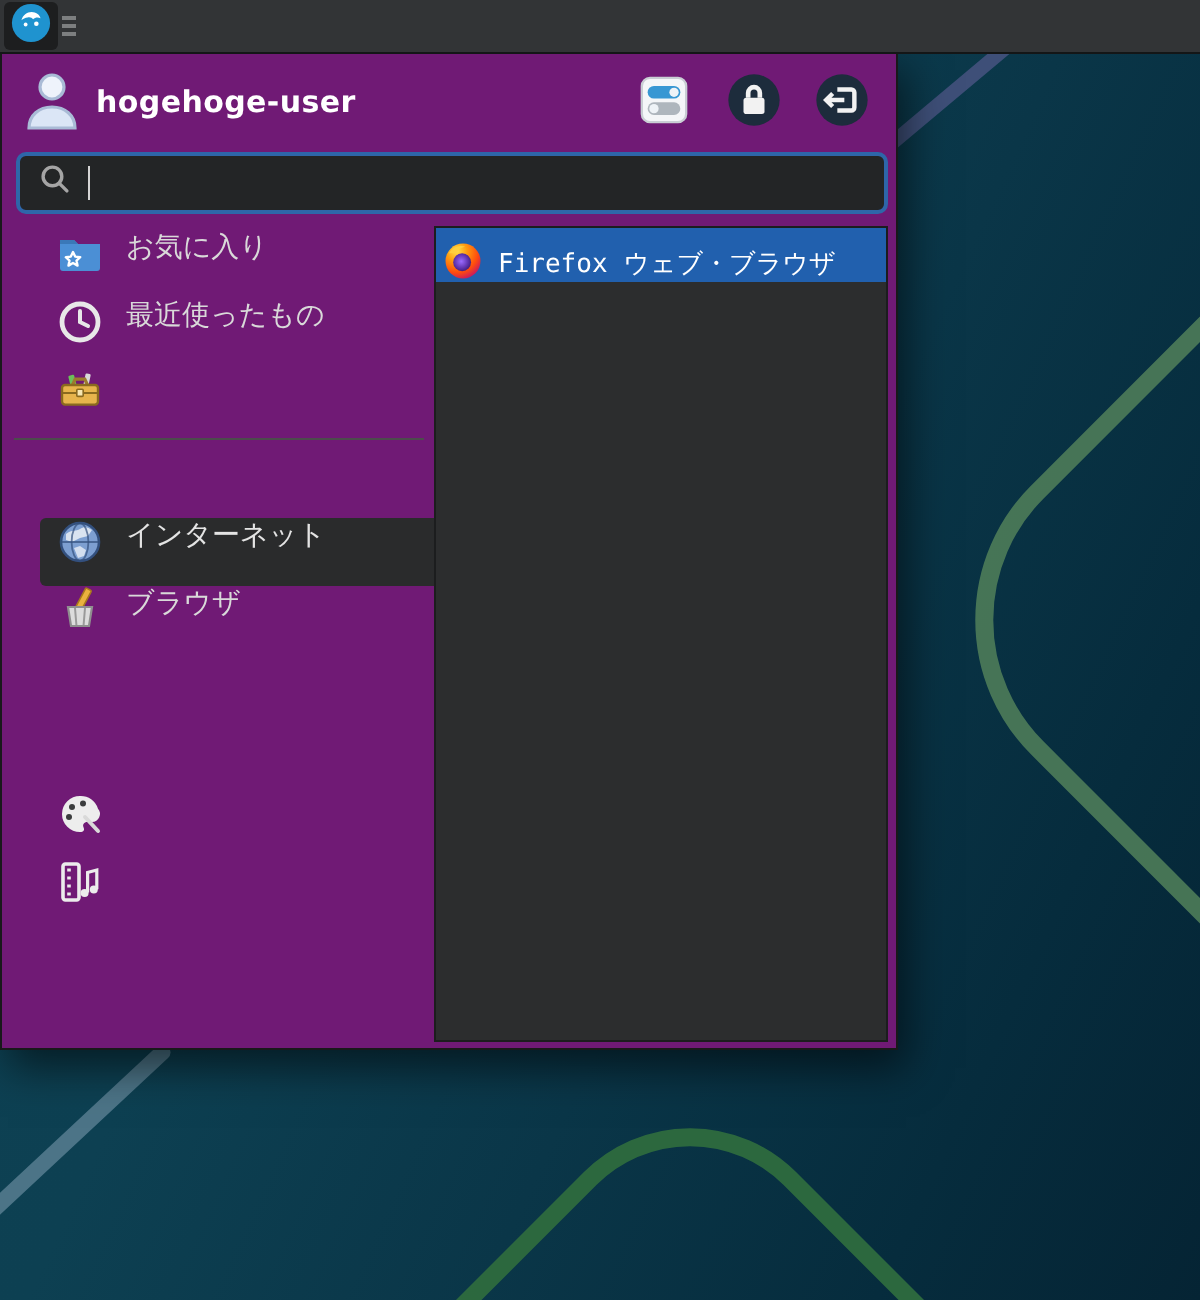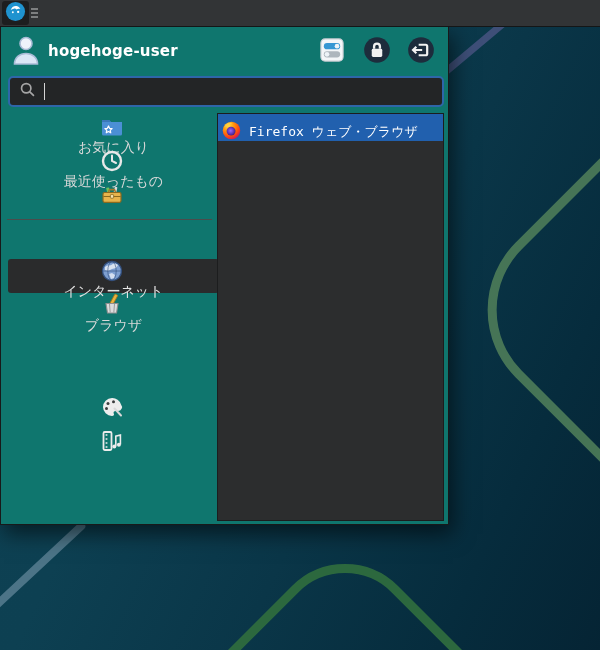--- a/index.html
+++ b/index.html
@@ -21,43 +21,43 @@
   
   .panel{position:absolute;left:0;top:0;width:100%;height:26px;background:#323436;
     border-bottom:1px solid #141617;z-index:8;}
   .panel-menu-btn{position:absolute;left:2px;top:1px;width:27px;height:24px;background:#1d1e1f;
     border-radius:3px;display:flex;align-items:center;justify-content:center;}
   .panel-handle{position:absolute;left:31px;top:8px;width:7px;height:10px;
     display:flex;flex-direction:column;justify-content:space-between;}
   .panel-handle i{display:block;height:2px;background:#7d7f80;}
 
   
-  .menu{position:absolute;left:0;top:26px;width:449px;height:499px;background:#0f766e;
+  .menu{position:absolute;left:0;top:26px;width:449px;height:499px;background:#701a75;
     border:1px solid #18191a;box-sizing:border-box;z-index:5;
     box-shadow:4px 9px 20px rgba(0,0,0,.55);padding-left:26px;}
   .avatar{position:absolute;left:10px;top:6px;width:30px;height:34px;}
   .username{position:absolute;left:47px;top:15px;font-weight:bold;font-size:15px;color:#ffffff;letter-spacing:.2px;}
   .hbtn{position:absolute;top:6px;width:38px;height:38px;display:flex;align-items:center;justify-content:center;
     border-radius:4px;cursor:default;}
   .hbtn svg{width:28px;height:28px;}
   .hbtn.b-settings{left:312px;}
   .hbtn.b-lock{left:357px;}
   .hbtn.b-logout{left:401px;}
 
   .search{position:absolute;left:7px;top:49px;width:436px;height:31px;background:#232526;
     border:2px solid #2e66a9;border-radius:5px;box-sizing:border-box;
     display:flex;align-items:center;padding-left:9px;}
   .search svg{width:17px;height:17px;flex:0 0 17px;}
   .caret{width:1px;height:17px;background:#d4d4d4;margin-left:8px;}
   .search input{flex:1;background:transparent;border:none;outline:none;color:#e8e8e8;
     font-size:14px;padding:0 6px;height:100%;}
 
   
-  .cat{position:absolute;left:7px;width:211px;height:34px;display:flex;align-items:center;
-    border-radius:3px;color:#d9d9d9;font-size:14px;flex-direction:column;}
+  .cat{position:absolute;left:19px;width:211px;height:34px;display:flex;align-items:flex-start;
+    border-radius:3px;color:#d9d9d9;font-size:14px;}
   .cat .ic{width:24px;height:24px;margin:0 11px 0 8px;flex:0 0 24px;}
   .cat.selected{background:#2a2b2c;color:#e4e4e4;font-family:Liberation Serif, serif;}
   .sep{position:absolute;left:6px;top:192px;width:205px;height:1px;background:#4c4c4c;}
 
   
   .apps{position:absolute;left:216px;top:86px;width:227px;height:408px;background:#2c2d2e;
     border:1px solid #1c1d1e;box-sizing:border-box;}
   .app-row{height:27px;display:flex;align-items:flex-end;padding-left:3px;color:#ffffff;
     font-size:13px;font-family:"DejaVu Sans Mono","Liberation Mono",monospace;}
   .app-row.selected{background:#2160ae;}

